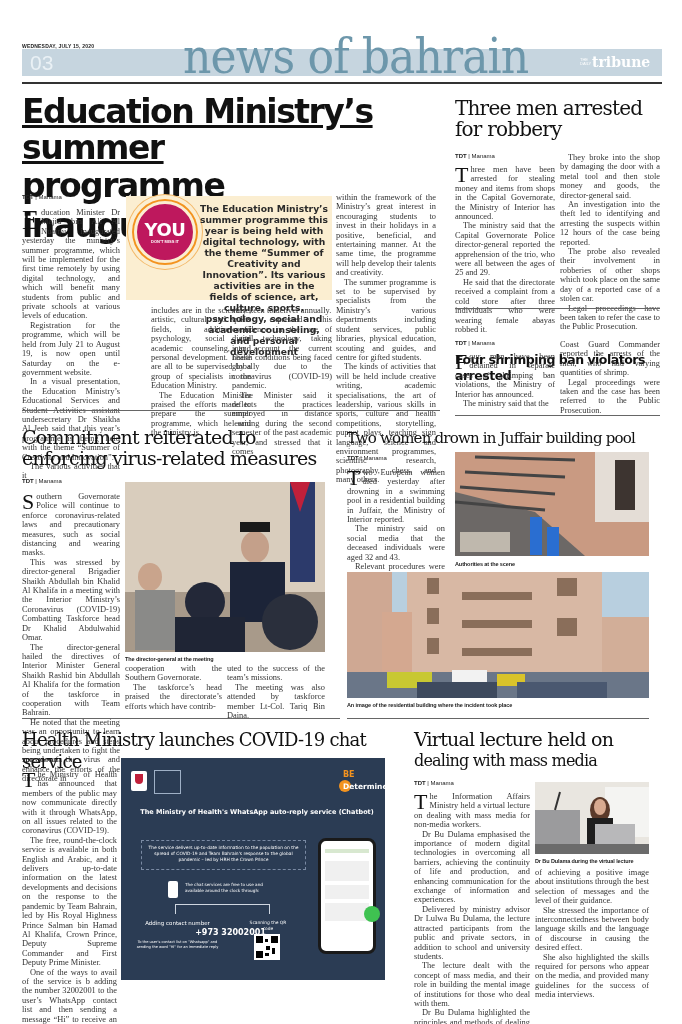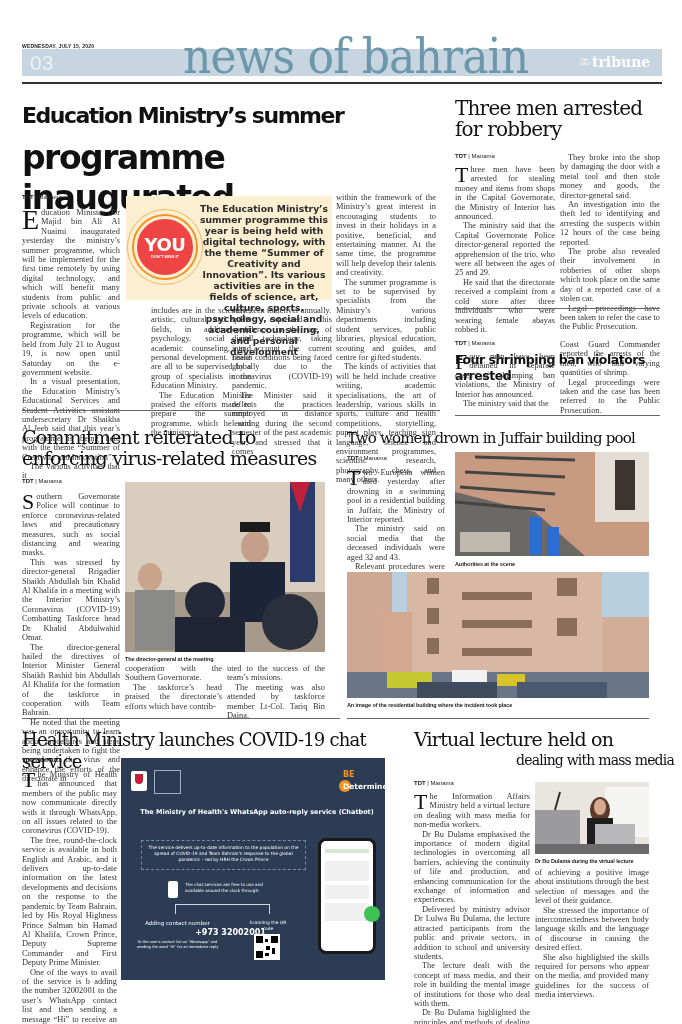--- a/index.html
+++ b/index.html
@@ -20,41 +20,41 @@
   .byline { font: 6px "Liberation Sans", sans-serif; color: #222; }
   .byline b { font-weight: bold; }
 
   .col { font-family: "Liberation Serif", serif; font-size: 8.4px; line-height: 9.4px; color: #333; text-align: justify; }
   .col p { text-indent: 8px; }
   .col p.first { text-indent: 0; }
   .dropcap { float: left; font-size: 28px; line-height: 22px; margin-right: 2px; margin-top: 1px; color: #111; font-family: "Liberation Serif", serif; }
   .caption { font: bold 5.5px "Liberation Sans", sans-serif; color: #222; letter-spacing: -0.1px; }
 
   .pullquote { background: #fbeed1; }
-  .you-badge { width: 62px; height: 62px; border-radius: 50%; background: #ef4444; border: 3px solid #fbeed1; box-shadow: 0 0 0 2px #f3931f, 0 0 0 6px #fbeed1, 0 0 0 7px #f3b766; display:flex; flex-direction:column; align-items:center; justify-content:center; color:#fff;margin-top:15px; }
+  .you-badge { width: 62px; height: 62px; border-radius: 50%; background: #be185d; border: 3px solid #fbeed1; box-shadow: 0 0 0 2px #f3931f, 0 0 0 6px #fbeed1, 0 0 0 7px #f3b766; display:flex; flex-direction:column; align-items:center; justify-content:center; color:#fff; }
   .you-text { font: bold 18px "DejaVu Sans", sans-serif; letter-spacing: -0.5px; line-height: 18px; }
   .dontmiss { font: bold 4px "Liberation Sans", sans-serif; }
   .pq-text { font: bold 9.2px "DejaVu Sans", sans-serif; color: #2a2a2a; text-align: center; line-height: 11px; }
 
   .photo { overflow: hidden; }
   .chat-bg { background: #2b3c54; color: #fff; }
 </style>
 </head>
 <body>
 
 <div class="abs date">WEDNESDAY, JULY 15, 2020</div>
 <div class="abs masthead"></div>
 <div class="abs page-num">03</div>
 <div class="abs section-title">news of bahrain</div>
 <div class="abs tribune-small" style="width:12px;">THE DAILY</div>
 <div class="abs tribune">tribune</div>
 <div class="abs rule" style="left:22px;top:82px;width:640px;"></div>
 
 <div class="abs" style="left:22px;top:94px;width:420px;">
-  <div class="hl-sans" style="font-size:22px;line-height:44px;">Education Ministry’s summer</div>
+  <div class="hl-sans" style="font-size:33px;line-height:36px;text-decoration:underline;">Education Ministry’s summer</div>
   <div class="hl-sans" style="font-size:33px;line-height:40px;">programme inaugurated</div>
 </div>
 <div class="abs byline" style="left:22px;top:194px;">
   <b>TDT</b> | <span>Manama</span>
 </div>
 
 <div class="abs col" style="left:22px;top:208px;width:98px;">
   <p class="first"><span class="dropcap">E</span><span>ducation Minister Dr Majid bin Ali Al Nuaimi inaugurated yesterday the ministry’s summer programme, which will be implemented for the first time remotely by using digital technology, and which will benefit many students from public and private schools at various levels of education.</span></p>
   <p>Registration for the programme, which will be held from July 21 to August 19, is now open until Saturday on the e-government website.</p>
   <p>In a visual presentation, the Education Ministry’s Educational Services and Student Activities assistant undersecretary Dr Shaikha Al Jeeb said that this year’s programme is being held with the theme “Summer of Creativity and Innovation”.</p>
@@ -257,21 +257,21 @@
     <div style="margin:8px 4px;height:4px;background:#d8e8d0;"></div>
     <div style="margin:4px;height:20px;background:#f0f0f0;"></div>
     <div style="margin:4px;height:14px;background:#f0f0f0;"></div>
     <div style="margin:4px;height:18px;background:#f0f0f0;"></div>
   </div>
   <div class="abs" style="left:243px;top:148px;width:16px;height:16px;border-radius:50%;background:#3fc251;"></div>
 </div>
 
 <div class="abs" style="left:414px;top:729px;width:260px;">
   <div class="hl-serif" style="font-size:19px;line-height:21px;">Virtual lecture held on</div>
-  <div class="hl-serif" style="font-size:14px;line-height:21px;text-align:right;">dealing with mass media</div>
+  <div class="hl-serif" style="font-size:16px;line-height:21px;">dealing with mass media</div>
 </div>
 <div class="abs byline" style="left:414px;top:780px;">
   <b>TDT</b> | <span>Manama</span>
 </div>
 <div class="abs col" style="left:414px;top:792px;width:116px;">
   <p class="first"><span class="dropcap" style="font-size:22px;line-height:17px;">T</span><span>he Information Affairs Ministry held a virtual lecture on dealing with mass media for non-media workers.</span></p>
   <p>Dr Bu Dulama emphasised the importance of modern digital technologies in overcoming all barriers, achieving the continuity of life and production, and enhancing communication for the exchange of information and experiences.</p>
   <p>Delivered by ministry advisor Dr Lulwa Bu Dulama, the lecture attracted participants from the public and private sectors, in addition to school and university students.</p>
   <p>The lecture dealt with the concept of mass media, and their role in building the mental image of institutions for those who deal with them.</p>
   <p>Dr Bu Dulama highlighted the principles and methods of dealing with the media, in addition to ways</p>

